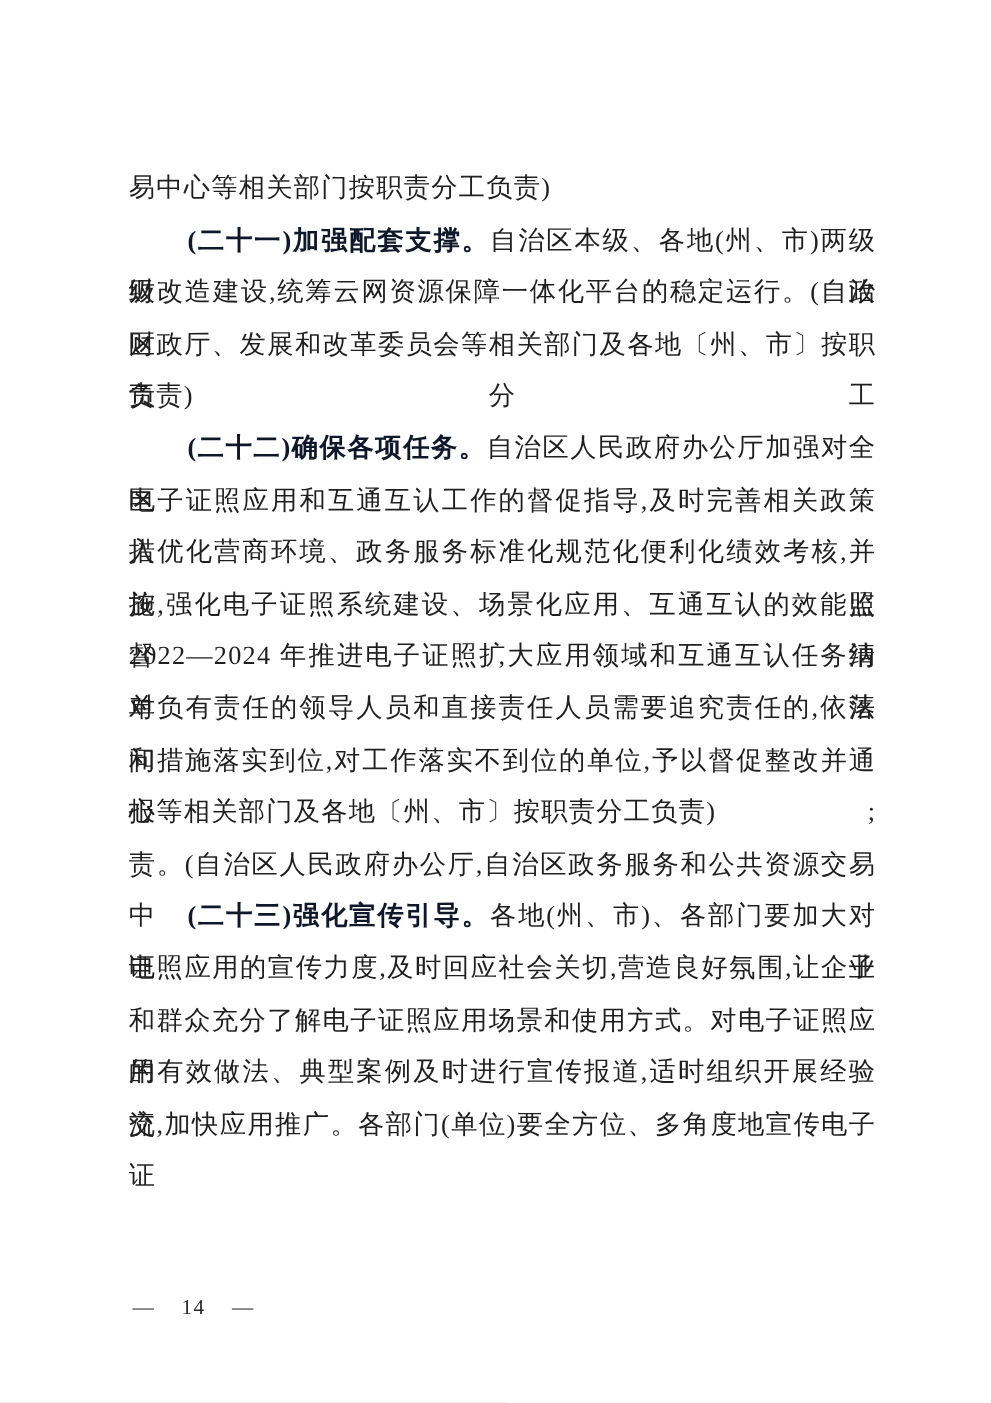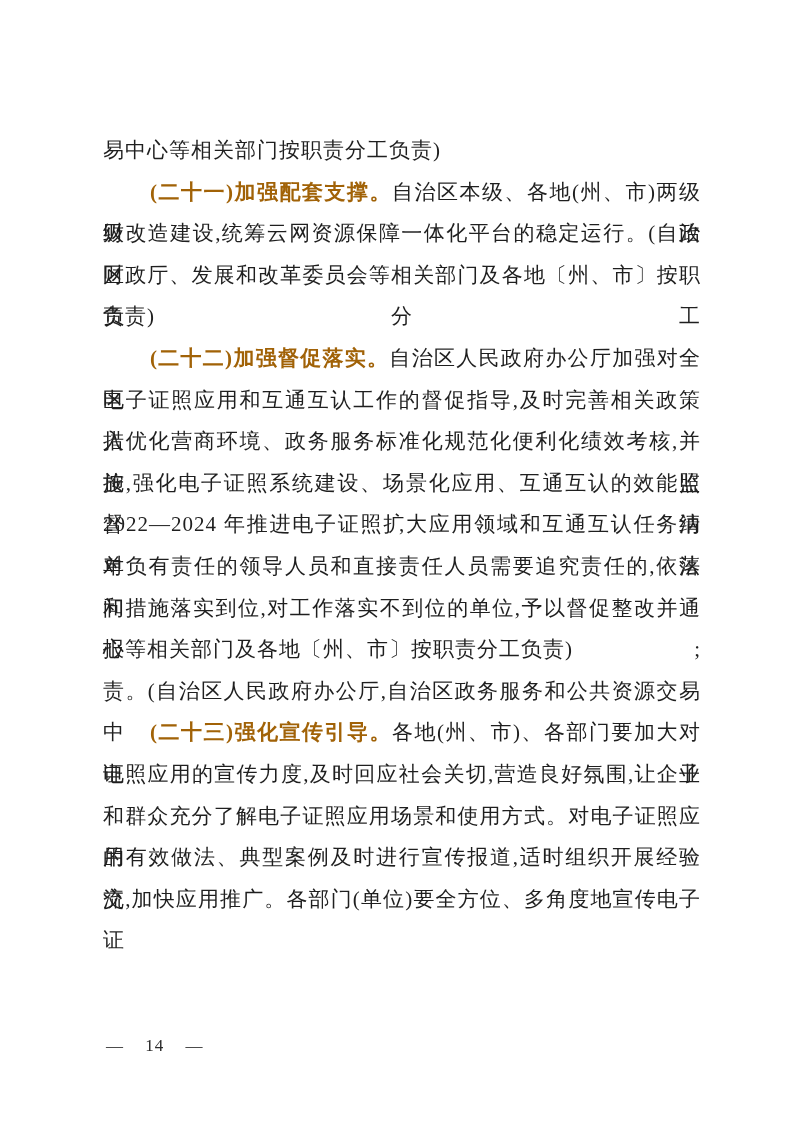--- a/index.html
+++ b/index.html
@@ -33,21 +33,21 @@
   }
   .line.fill {
     white-space: normal;
     text-align: justify;
     text-align-last: justify;
   }
   .line.indent {
     text-indent: 47px;
   }
   .seg { font-weight: normal; }
-  .seg.bold { font-weight: 700; color: #a16207; font-family: Liberation Serif, serif; }
+  .seg.bold { font-weight: 700; color: #0f172a; font-family: Liberation Serif, serif; }
   .footer {
     position: absolute;
     left: 106px;
     top: 1036px;
     font-size: 17px;
     letter-spacing: 1px;
     color: #2b2b2b;
   }
   .footer .dash { display: inline-block; }
   .footer .num {
@@ -59,21 +59,21 @@
 <body>
 
 <div class="page">
 
   <div class="textblock">
       <div class="line"><span class="seg">易中心等相关部门按职责分工负责)</span></div>
       <div class="line indent fill"><span class="seg bold">(二十一)加强配套支撑。</span><span class="seg">自治区本级、各地(州、市)两级财政</span></div>
       <div class="line fill"><span class="seg">级改造建设,统筹云网资源保障一体化平台的稳定运行。(自治区</span></div>
       <div class="line fill"><span class="seg">财政厅、发展和改革委员会等相关部门及各地〔州、市〕按职责分工</span></div>
       <div class="line"><span class="seg">负责)</span></div>
-      <div class="line indent fill"><span class="seg bold">(二十二)加强督促落实。</span><span class="seg">自治区人民政府办公厅加强对全区</span></div>
+      <div class="line indent fill"><span class="seg bold">(二十二)确保各项任务。</span><span class="seg">自治区人民政府办公厅加强对全区</span></div>
       <div class="line fill"><span class="seg">电子证照应用和互通互认工作的督促指导,及时完善相关政策措</span></div>
       <div class="line fill"><span class="seg">入优化营商环境、政务服务标准化规范化便利化绩效考核,并按照</span></div>
       <div class="line fill"><span class="seg">施,强化电子证照系统建设、场景化应用、互通互认的效能监督,纳</span></div>
       <div class="line fill"><span class="seg">2022—2024 年推进电子证照扩大应用领域和互通互认任务清单落</span></div>
       <div class="line fill"><span class="seg">对负有责任的领导人员和直接责任人员需要追究责任的,依法问</span></div>
       <div class="line fill"><span class="seg">和措施落实到位,对工作落实不到位的单位,予以督促整改并通报;</span></div>
       <div class="line"><span class="seg">心等相关部门及各地〔州、市〕按职责分工负责)</span></div>
       <div class="line fill"><span class="seg">责。(自治区人民政府办公厅,自治区政务服务和公共资源交易中</span></div>
       <div class="line indent fill"><span class="seg bold">(二十三)强化宣传引导。</span><span class="seg">各地(州、市)、各部门要加大对电子</span></div>
       <div class="line fill"><span class="seg">证照应用的宣传力度,及时回应社会关切,营造良好氛围,让企业</span></div>

